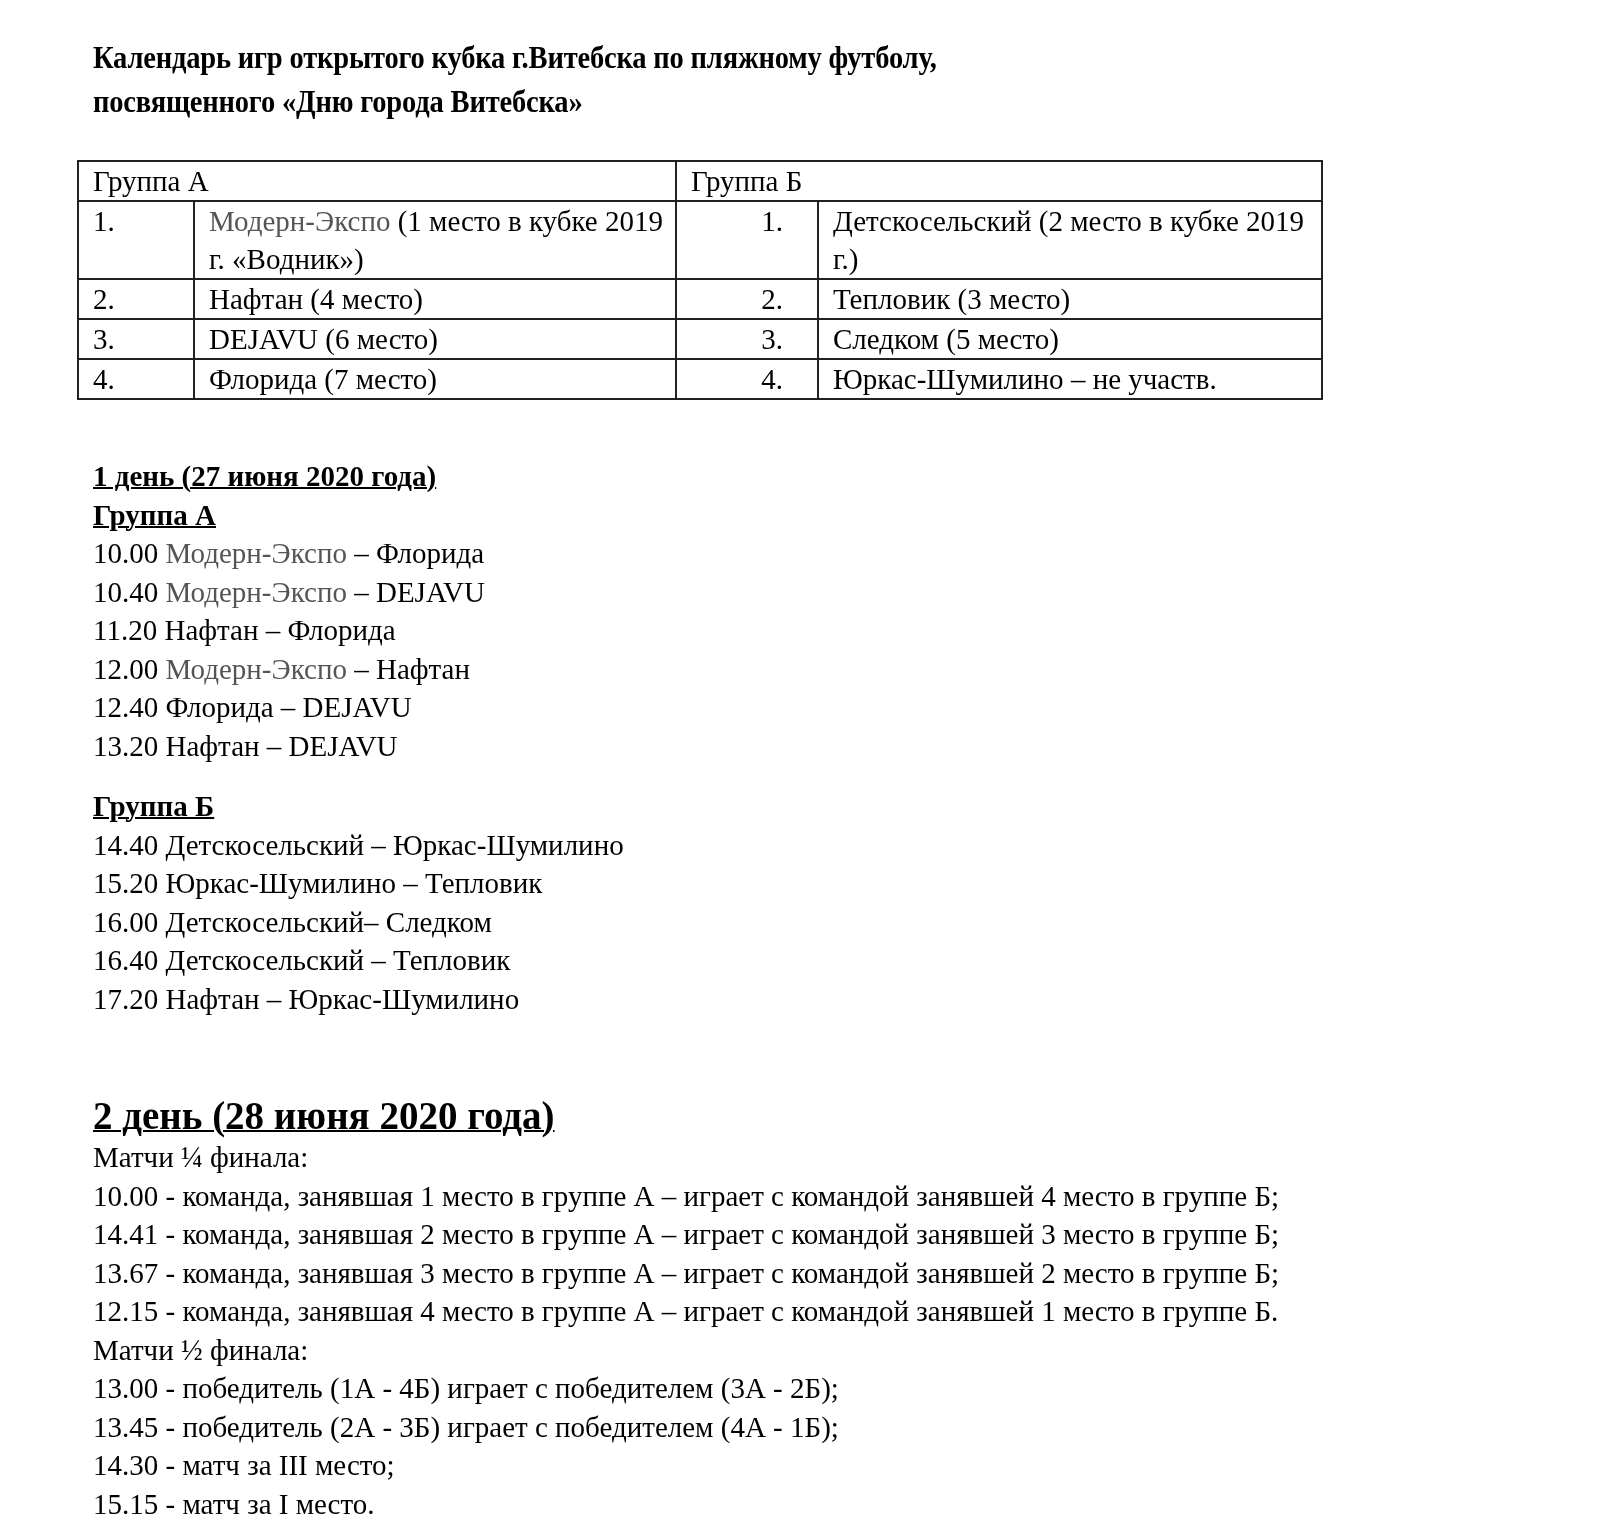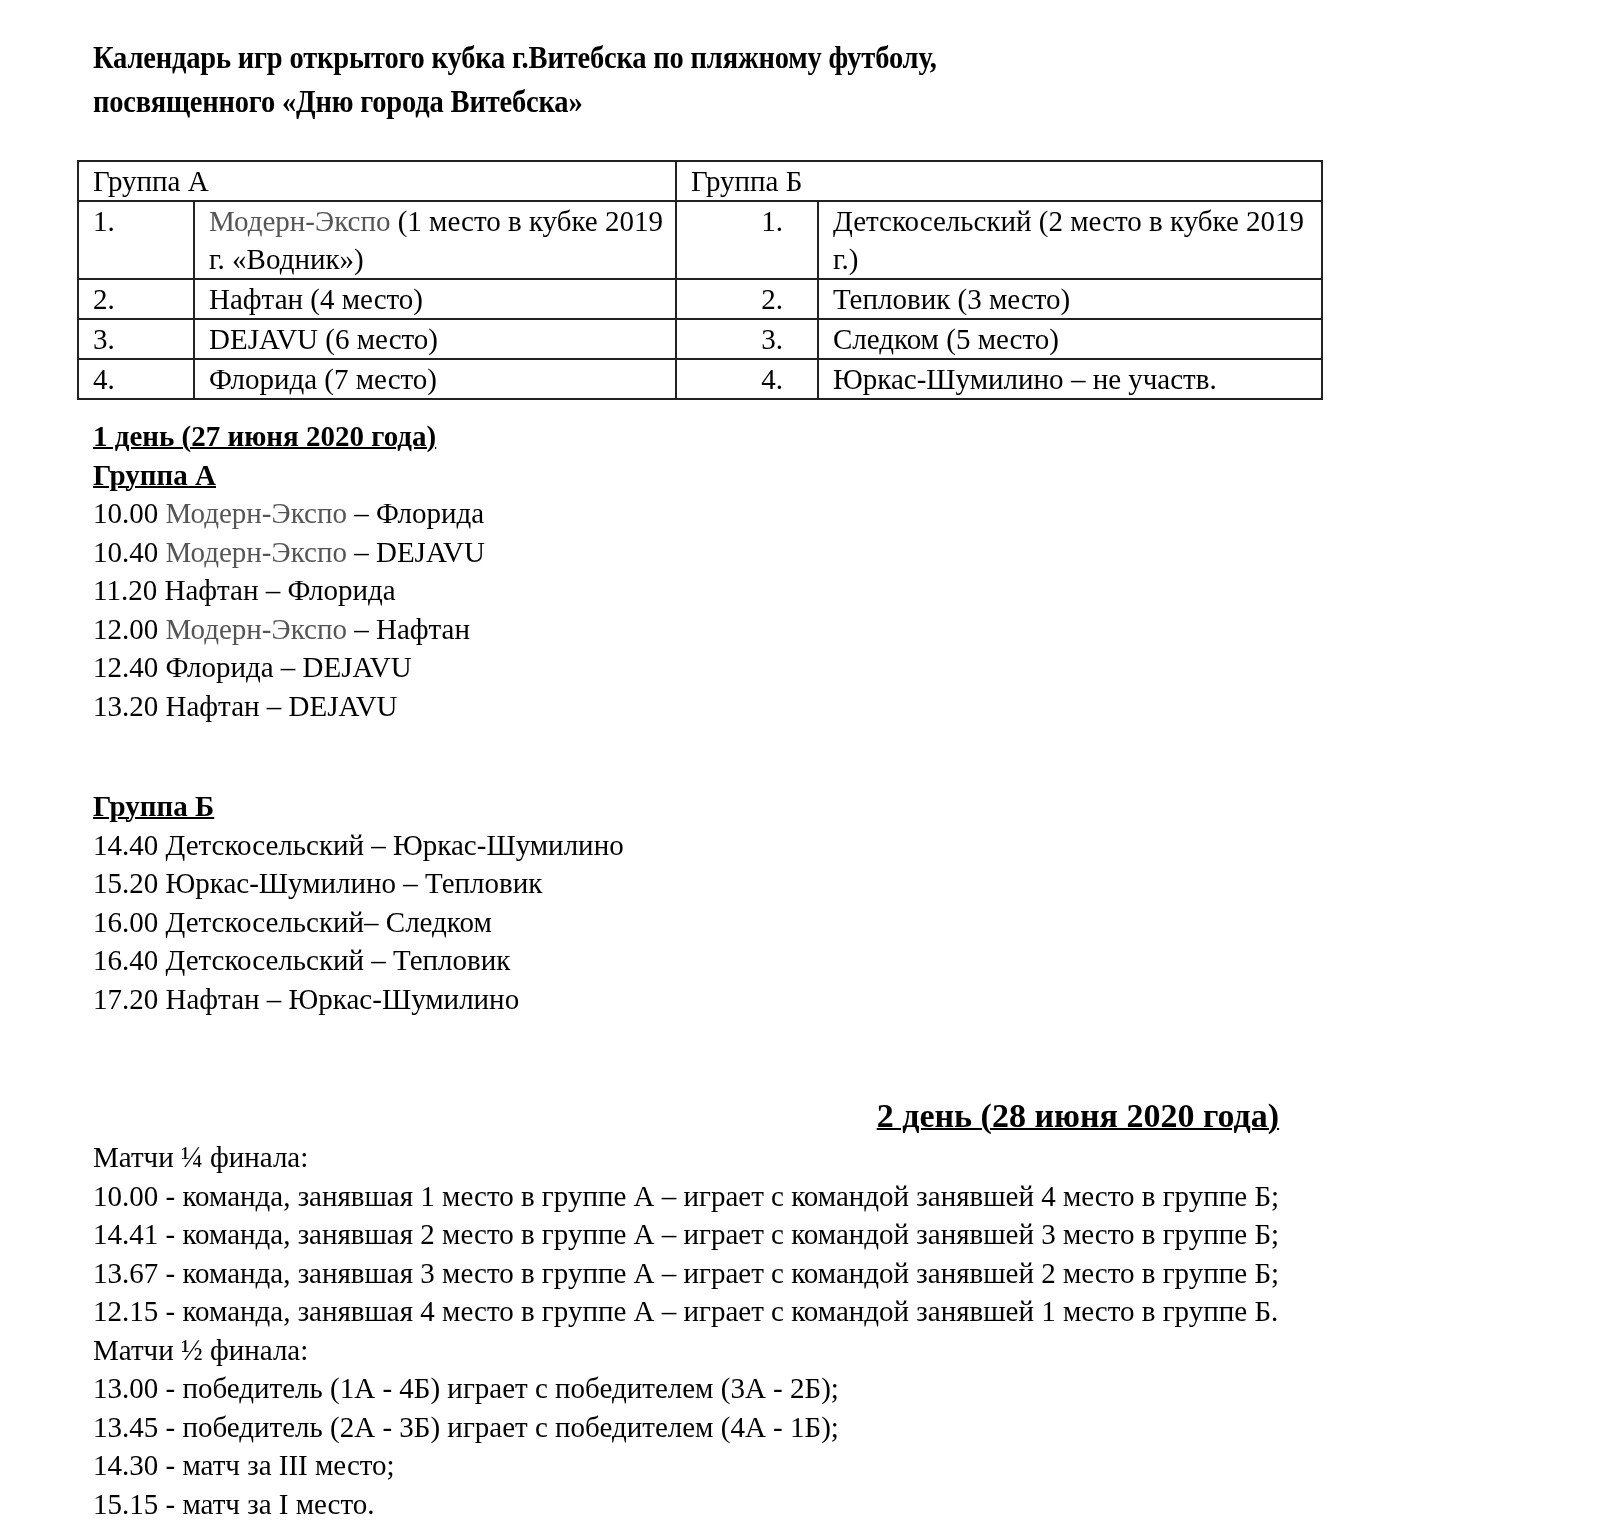--- a/index.html
+++ b/index.html
@@ -24,23 +24,23 @@
   table.groups td.hdr { padding-left: 14px; height: 38px; }
   table.groups td.numA { width: 100px; }
   table.groups td.teamA { width: 466px; border-radius: 20px; }
   table.groups td.numB { width: 106px; text-align: right; padding-right: 34px; padding-left: 0; }
   table.groups td.teamB { }
   .gray { color: #555555; }
   .sched {
     position: absolute; left: 93px; font-size: 29px; line-height: 38.5px;
   }
   .sched .h { font-weight: bold; text-decoration: underline; text-decoration-thickness: 2px; }
-  .sched .big { font-size: 34px; line-height: 44px; text-align: right; }
+  .sched .big { font-size: 39px; line-height: 44px; }
   .sched .line { white-space: nowrap; }
-  #day1 { top: 417px; }
+  #day1 { top: 457px; }
   #day1b { top: 787px; }
   #day2 { top: 1094px; }
 </style>
 </head>
 <body>
 
 <div class="title">
   <div>Календарь игр открытого кубка г.Витебска по пляжному футболу,</div>
   <div>посвященного «Дню города Витебска»</div>
 </div>

